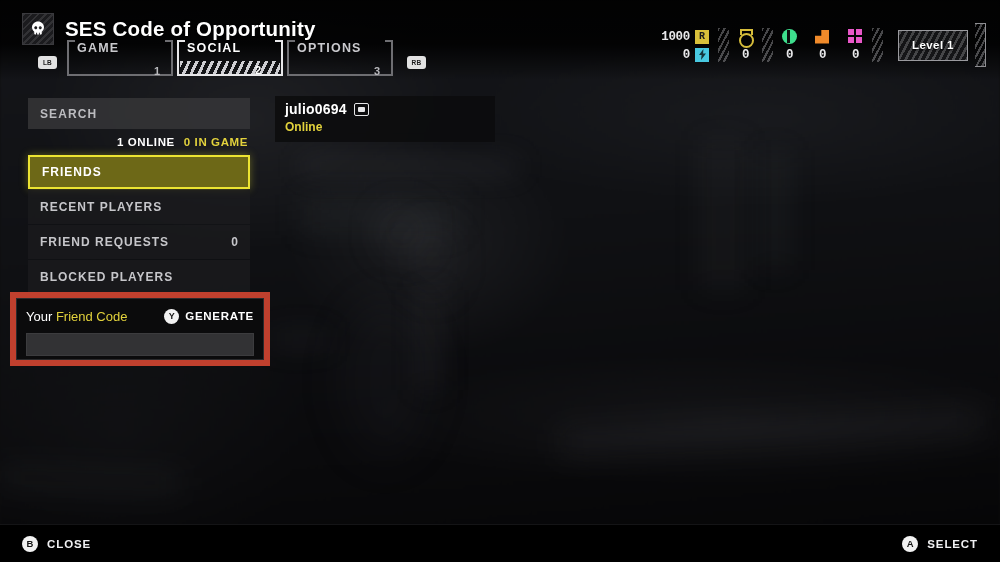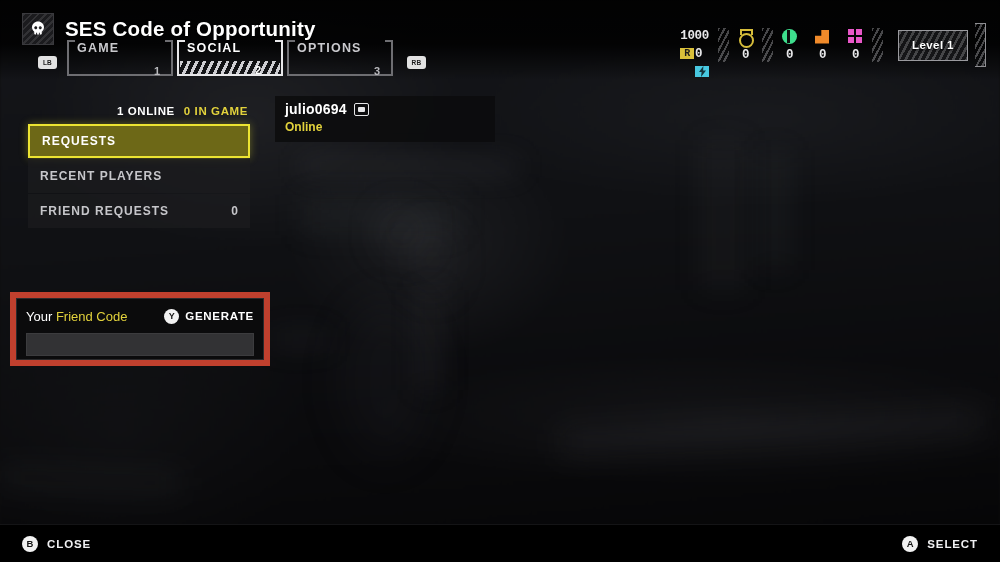--- a/index.html
+++ b/index.html
@@ -152,23 +152,22 @@
     width: 11px; height: 34px;
     background: repeating-linear-gradient(118deg,
        rgba(200,200,205,0.35) 0 2px, transparent 2px 5px);
     margin: 0 9px;
   }
   .res-pair {
     display: flex; flex-direction: column; gap: 3px;
     align-items: flex-end;
   }
   .res-line {
-    display: flex; align-items: flex-start; gap: 5px;
+    display: flex; align-items: flex-end; gap: 5px;
     height: 15px;
-    flex-direction: column;
   }
   .res-val {
     font-size: 12.5px; font-weight: bold; color: #e8e8ea;
     font-family: "Liberation Mono", monospace;
     letter-spacing: -0.3px;
   }
   .res-ico {
     width: 14px; height: 14px;
     display: flex; align-items: center; justify-content: center;
     font-size: 10px; font-weight: bold; color: #1b1b1b;
@@ -487,37 +486,44 @@
 
       <div class="level-badge">
         <span class="level-text">Level 1</span>
       </div>
       <div class="hud-bracket"></div>
     </div>
   </div>
 
   <div class="sidebar">
 
+    <div class="search-box">
+      <span class="search-ph">SEARCH</span>
+    </div>
 
     <div class="status-row">
       <span class="status-online">1 ONLINE</span>
       <span class="status-ingame">0 IN GAME</span>
     </div>
 
     <div class="nav-item selected">
-      <span class="lbl">REQUESTS</span>
+      <span class="lbl">FRIENDS</span>
       <span class="cnt"></span>
     </div>
     <div class="nav-item">
       <span class="lbl">RECENT PLAYERS</span>
       <span class="cnt"></span>
     </div>
     <div class="nav-item">
       <span class="lbl">FRIEND REQUESTS</span>
       <span class="cnt">0</span>
+    </div>
+    <div class="nav-item">
+      <span class="lbl">BLOCKED PLAYERS</span>
+      <span class="cnt"></span>
     </div>
   </div>
 
   <div class="fc-wrap">
     <div class="fc-inner">
       <div class="fc-head">
         <div class="fc-title">
           <span class="t1">Your </span><span class="t2">Friend Code</span>
         </div>
         <div class="fc-gen">

